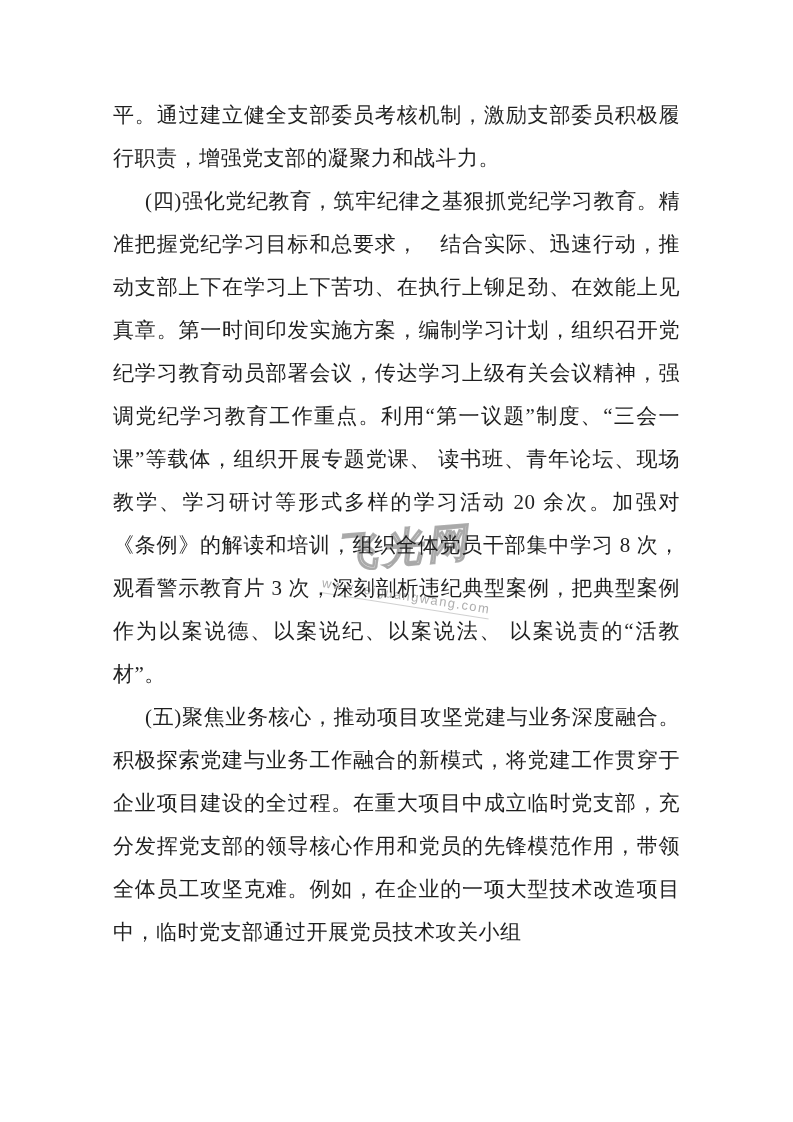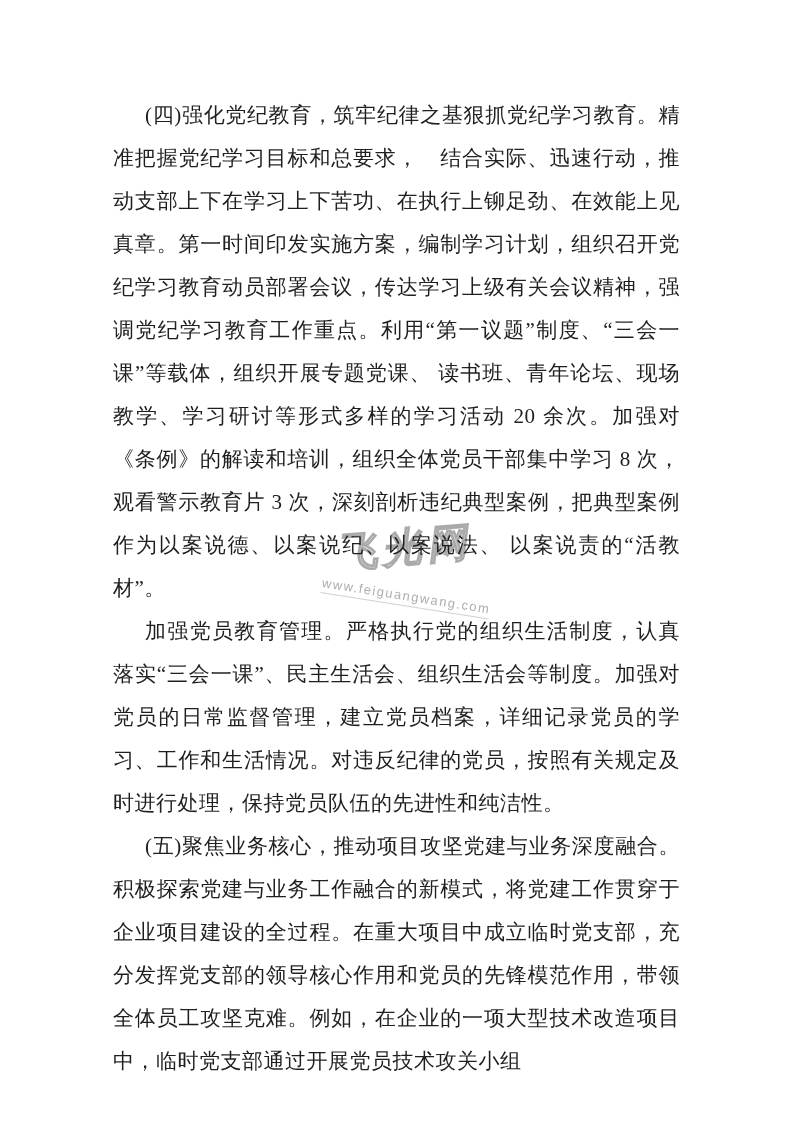--- a/index.html
+++ b/index.html
@@ -77,28 +77,28 @@
 
 <div class="page">
 
   <div class="watermark">
     <div class="wm-brand">飞光网</div>
     <div class="wm-url">www.feiguangwang.com</div>
   </div>
 
   <div class="content">
 
+    <p class="para no-indent">
+      <span>平。通过建立健全支部委员考核机制，激励支部委员积极履行职责，增强党支部的凝聚力和战斗力。</span>
+    </p>
 
     <p class="para">
       <span class="lead">(四)强化党纪教育，筑牢纪律之基狠抓党纪学习教育。</span><span>精准把握党纪学习目标和总要求，　结合实际、迅速行动，推动支部上下在学习上下苦功、在执行上铆足劲、在效能上见真章。第一时间印发实施方案，编制学习计划，组织召开党纪学习教育动员部署会议，传达学习上级有关会议精神，强调党纪学习教育工作重点。利用“第一议题”制度、“三会一课”等载体，组织开展专题党课、 读书班、青年论坛、现场教学、学习研讨等形式多样的学习活动 20 余次。加强对《条例》的解读和培训，组织全体党员干部集中学习 8 次，观看警示教育片 3 次，深刻剖析违纪典型案例，把典型案例作为以案说德、以案说纪、以案说法、 以案说责的“活教材”。</span>
     </p>
 
-    <p class="para">
-      <span>加强党员教育管理。严格执行党的组织生活制度，认真落实“三会一课”、民主生活会、组织生活会等制度。加强对党员的日常监督管理，建立党员档案，详细记录党员的学习、工作和生活情况。对违反纪律的党员，按照有关规定及时进行处理，保持党员队伍的先进性和纯洁性。</span>
-    </p>
 
     <p class="para">
       <span class="lead">(五)聚焦业务核心，推动项目攻坚党建与业务深度融合。</span><span>积极探索党建与业务工作融合的新模式，将党建工作贯穿于企业项目建设的全过程。在重大项目中成立临时党支部，充分发挥党支部的领导核心作用和党员的先锋模范作用，带领全体员工攻坚克难。例如，在企业的一项大型技术改造项目中，临时党支部通过开展党员技术攻关小组</span>
     </p>
 
   </div>
 
 </div>
 
 </body></html>

